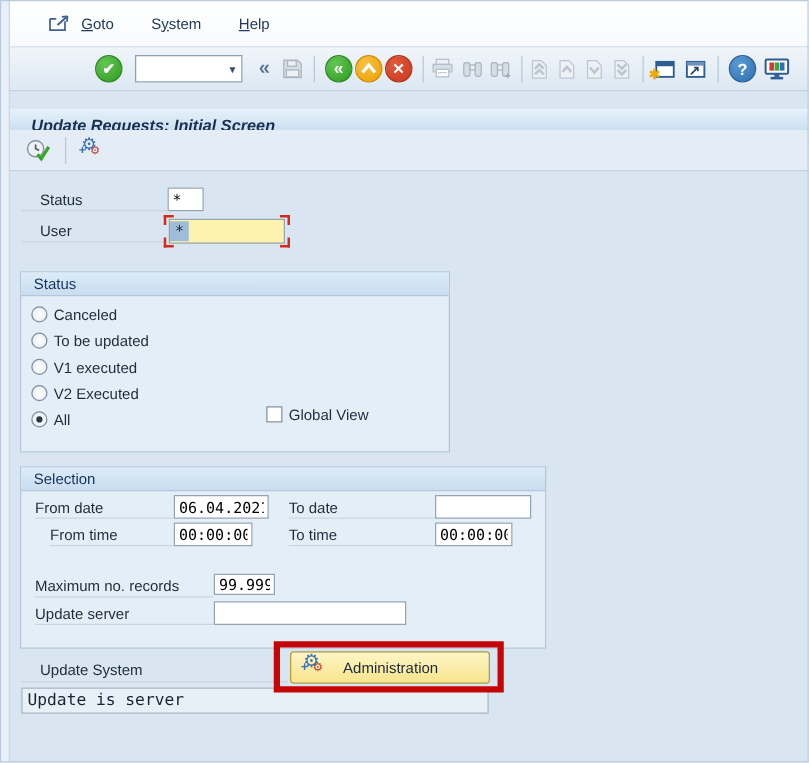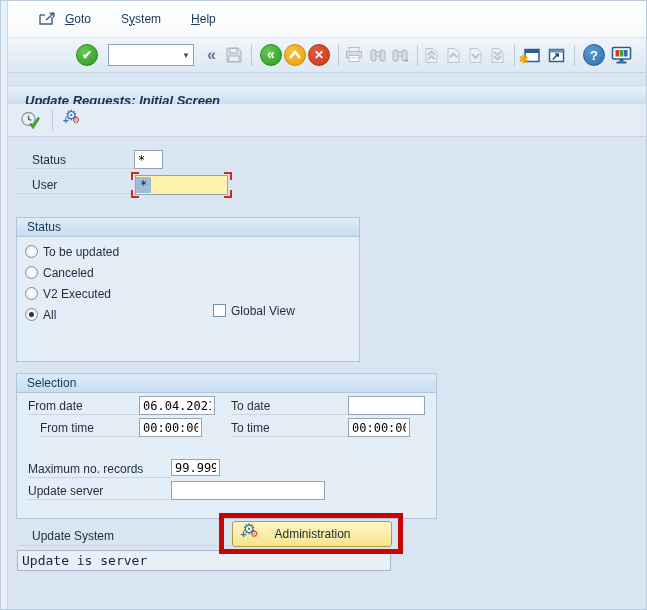--- a/index.html
+++ b/index.html
@@ -333,25 +333,29 @@
   <div class="user-field">
     <span class="sel">*</span>
   </div>
 </div>
 
 <div class="groupbox" style="left:16px; top:217px; width:344px; height:145px">
   <div class="gb-head">Status</div>
   <div style="padding-top:4px">
     <div class="radio-row">
       <span class="radio"></span>
+      <label>Canceled</label>
+    </div>
+    <div class="radio-row">
+      <span class="radio"></span>
       <label>To be updated</label>
     </div>
     <div class="radio-row">
       <span class="radio"></span>
-      <label>Canceled</label>
+      <label>V1 executed</label>
     </div>
     <div class="radio-row">
       <span class="radio"></span>
       <label>V2 Executed</label>
     </div>
     <div class="radio-row">
       <span class="radio on"></span>
       <label>All</label>
       <span class="cb-wrap">
         <span class="checkbox"></span>

